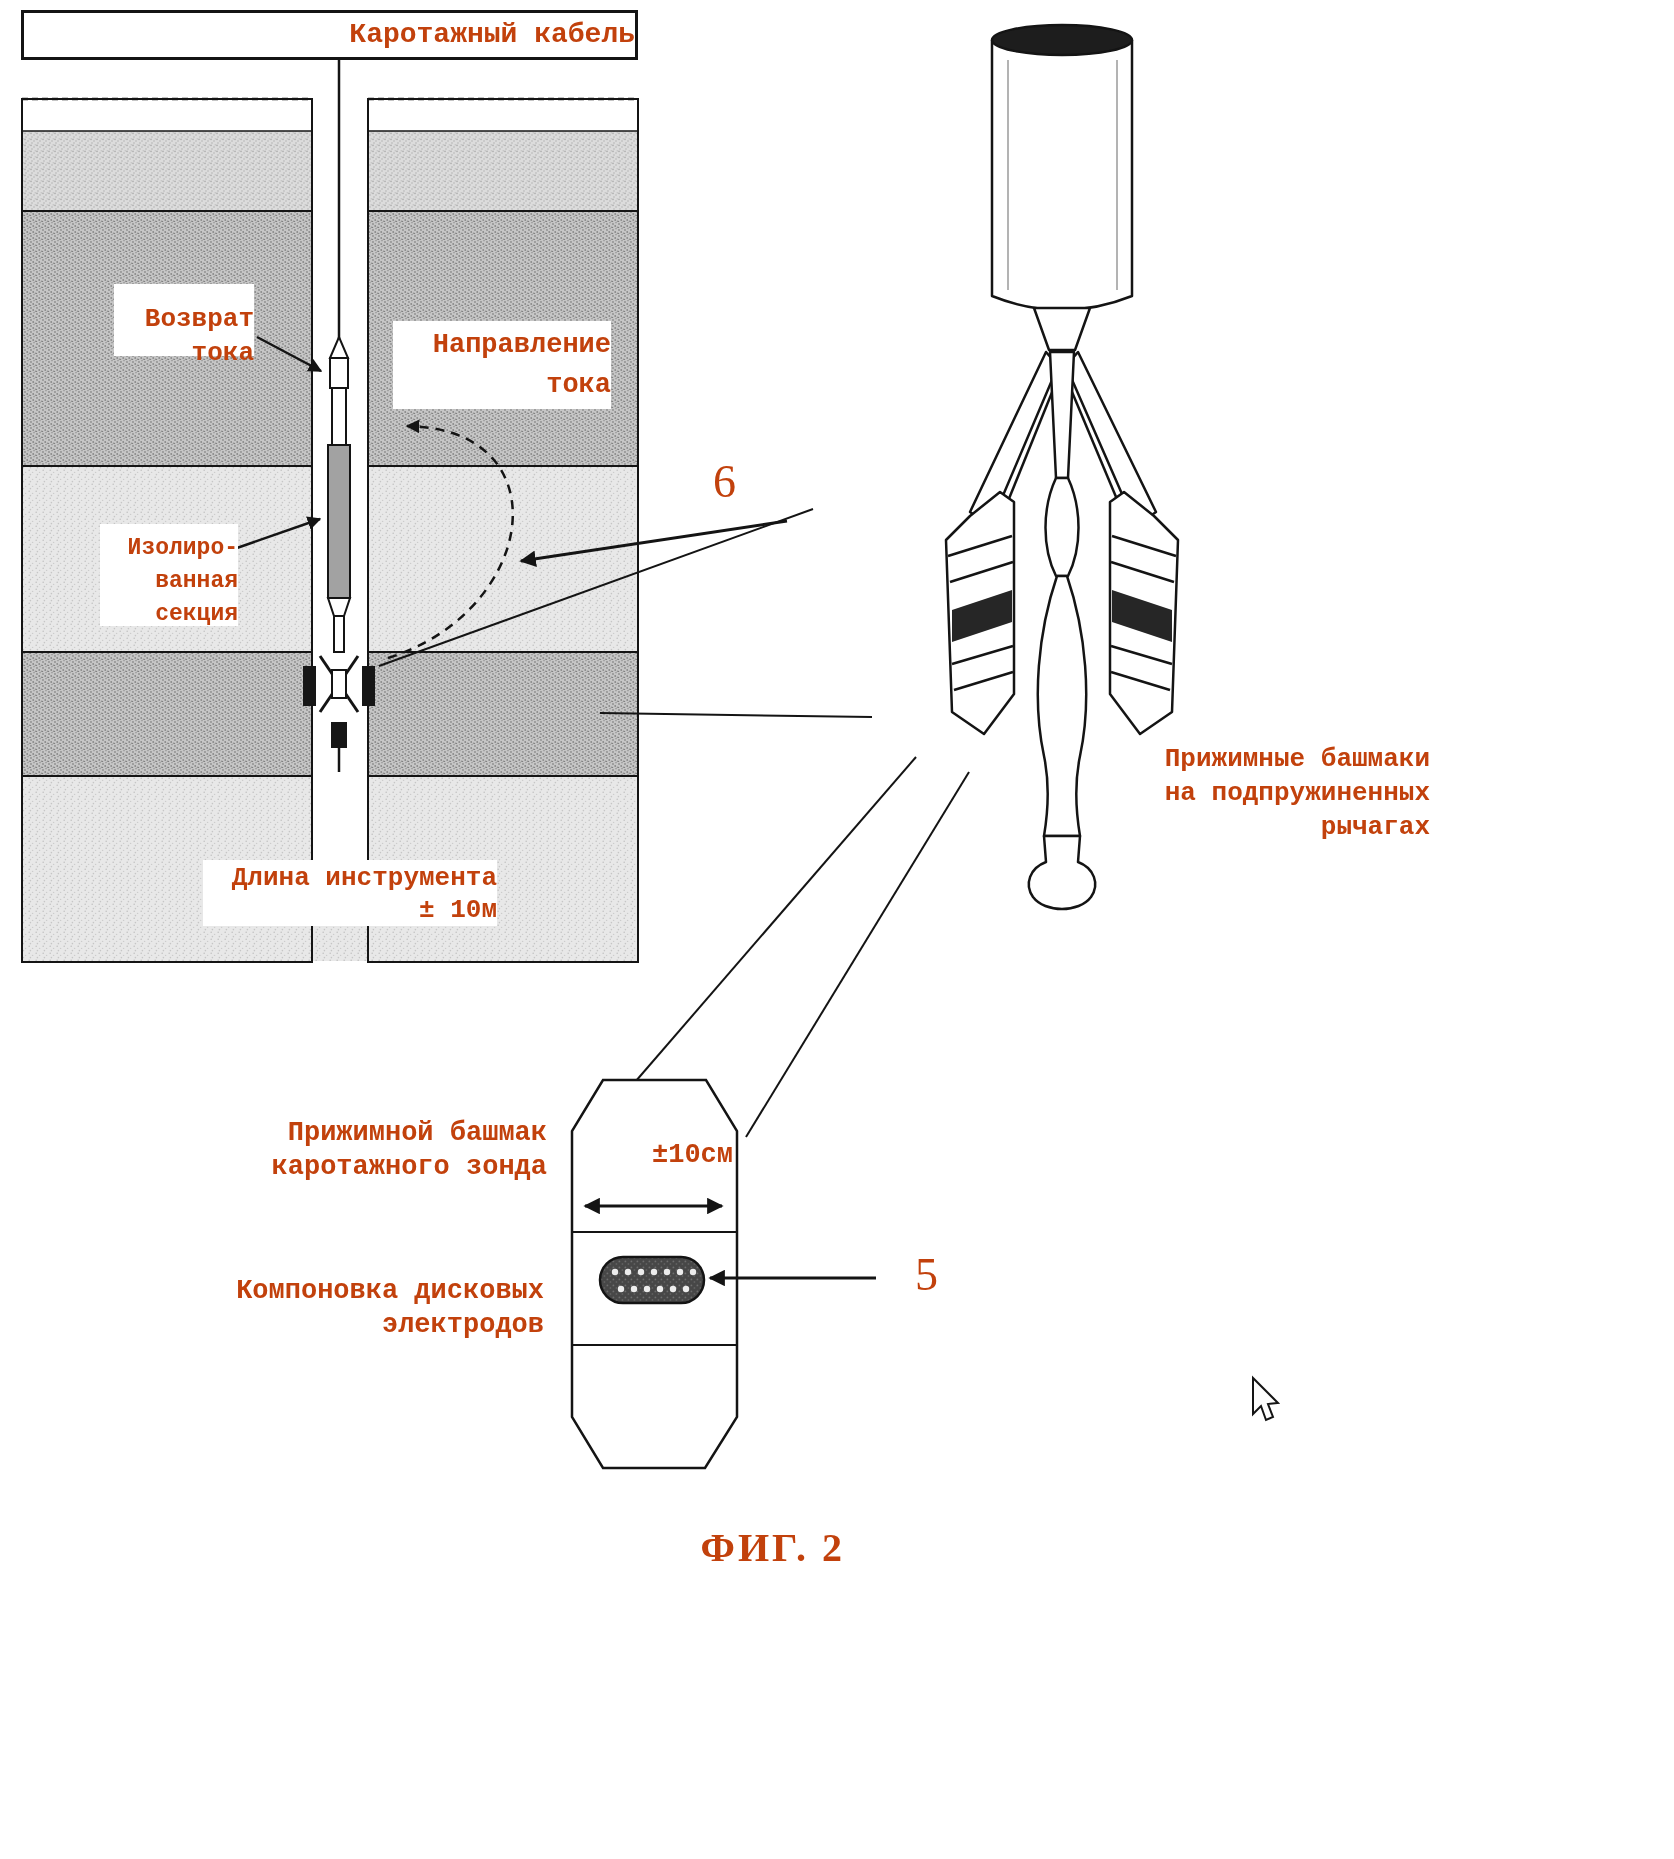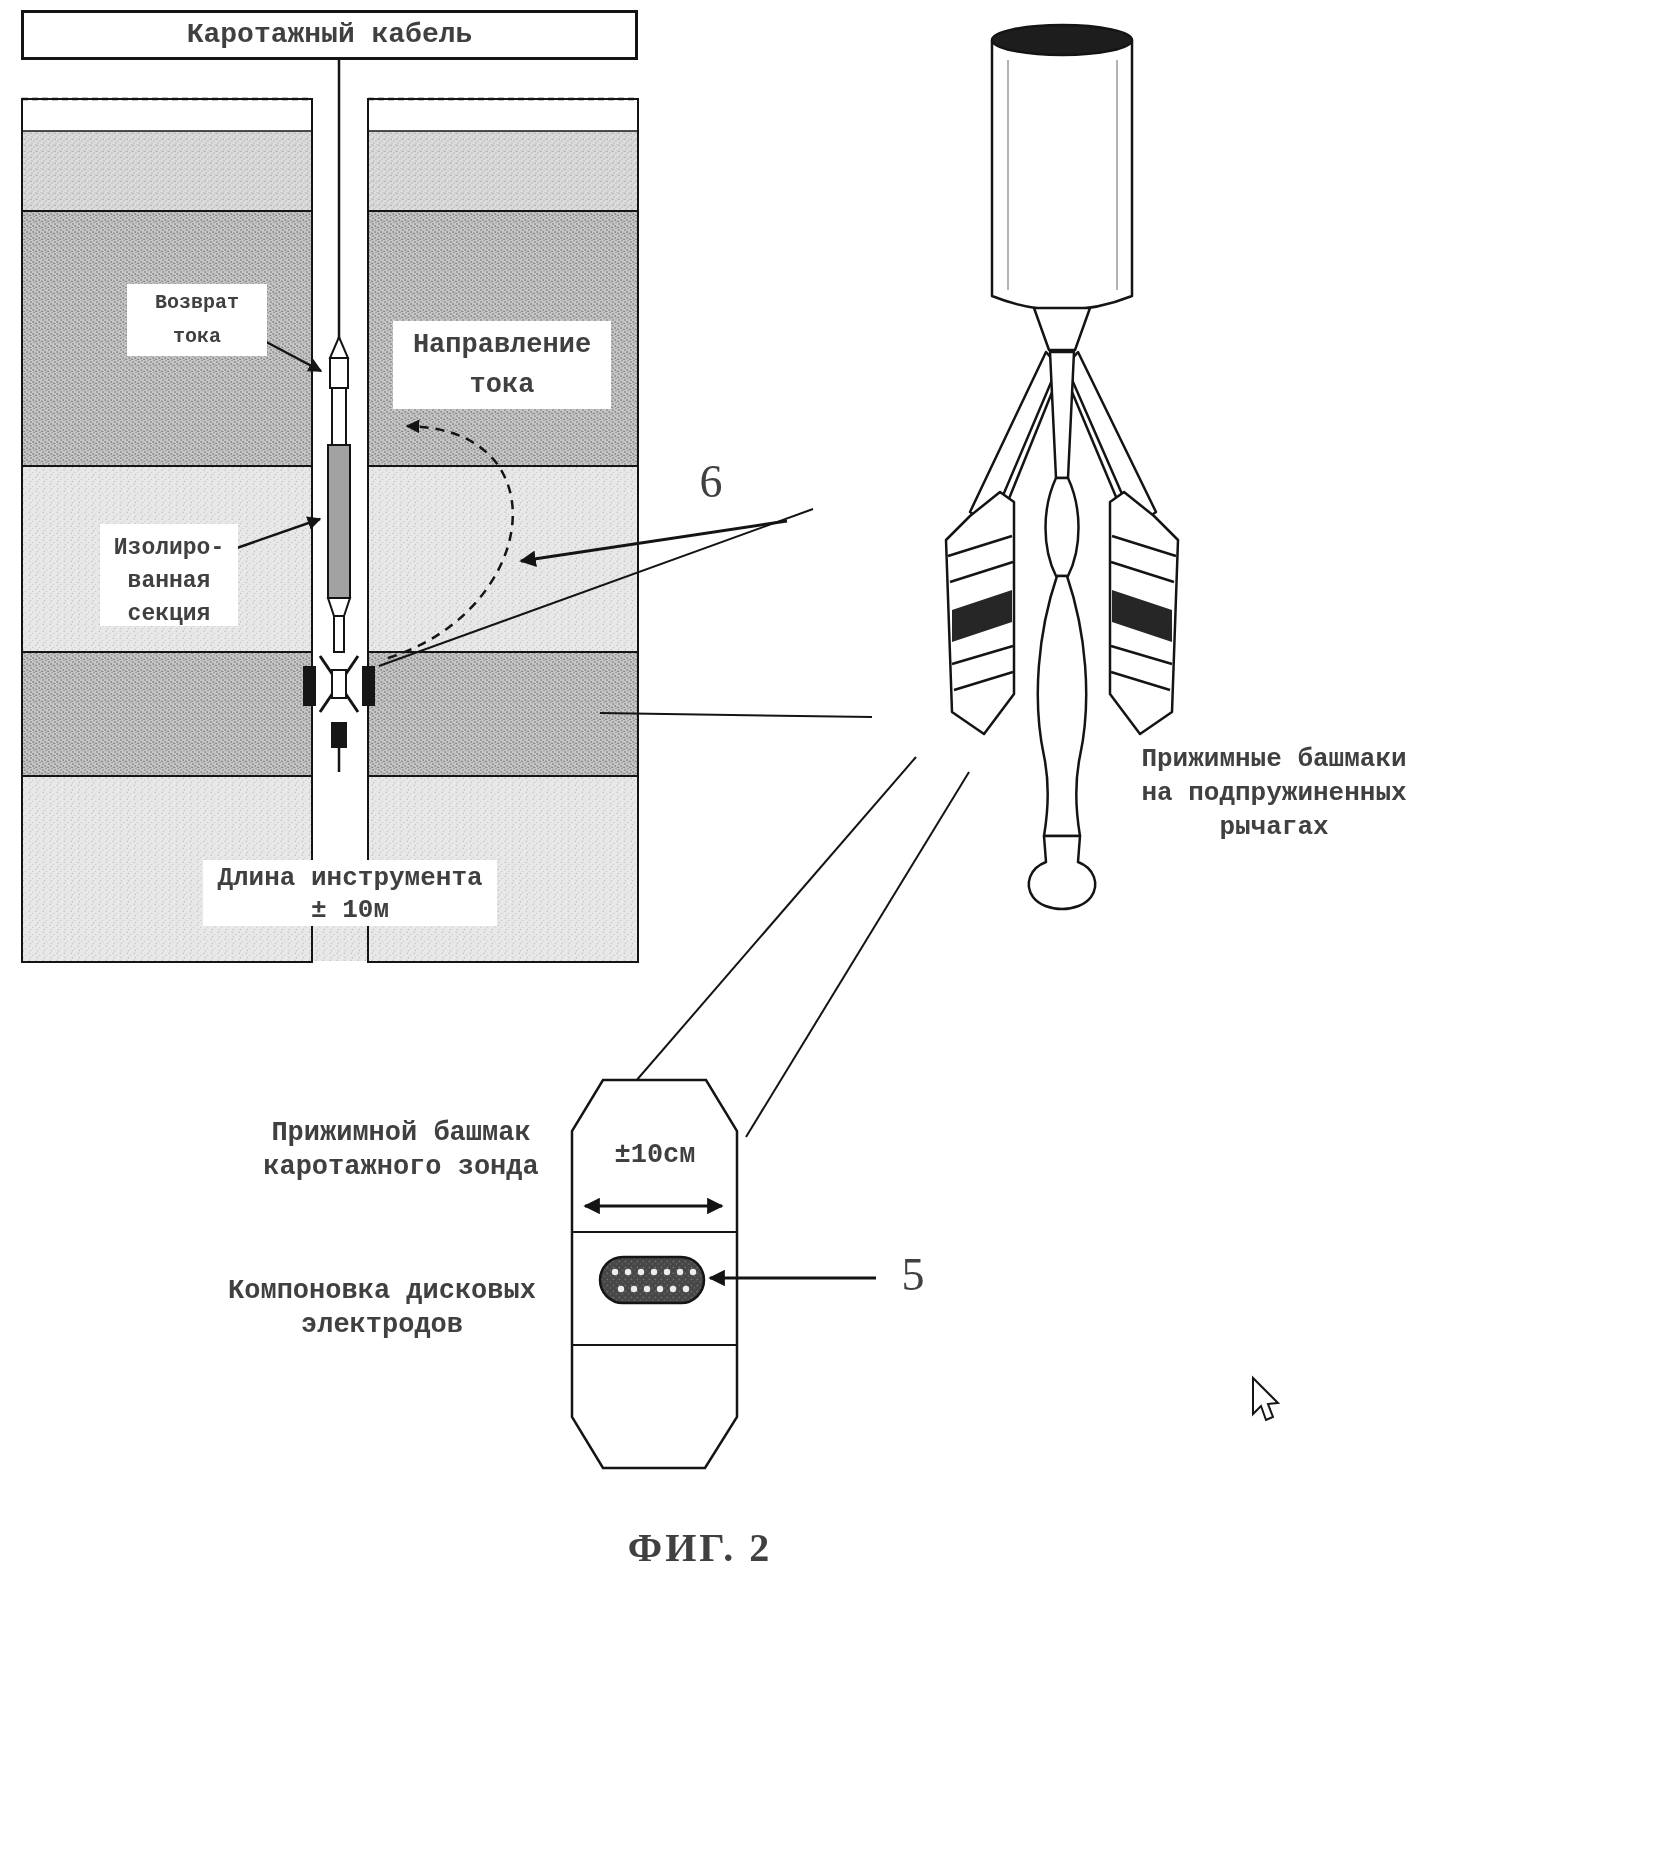--- a/index.html
+++ b/index.html
@@ -8,24 +8,24 @@
     width:1674px;height:1859px;
     background:#ffffff;
     overflow:hidden;
     font-family:"Liberation Mono","DejaVu Sans Mono",monospace;
     color:#141414;
   }
   svg.art{position:absolute;left:0;top:0;z-index:1;}
   .lbl{
     position:absolute;
     font-weight:bold;
-    text-align:center;
+    text-align:right;
     z-index:2;
     box-sizing:border-box;
-    color:#404040;
+    color:#c2410c;
   }
   .whitebg{background:#ffffff;}
   .serif{font-family:"Liberation Serif","DejaVu Serif",serif;}
   .title-box{
     border:3px solid #141414;
     font-size:28px;
     line-height:44px;
   }
   .callout{font-family:"Liberation Serif","DejaVu Serif",serif;font-weight:normal;font-size:46px;}
   .fig-caption{font-size:40px;font-weight:bold;letter-spacing:3px;}
@@ -189,21 +189,21 @@
 
     <g>
       <polygon points="1253,1378 1253,1414 1261,1406 1266,1420 1273,1417 1268,1404 1278,1403" fill="#fdfdfd" stroke="#141414" stroke-width="2"></polygon>
     </g>
   </svg>
 
   <div class="lbl whitebg title-box" style="left:21px;top:10px;width:617px;height:50px;">
     <span>Каротажный кабель</span>
   </div>
 
-  <div class="lbl whitebg" style="left:127px;top:284px;width:140px;height:72px;font-size:20px;line-height:34px;padding-top:2px;">
+  <div class="lbl whitebg" style="left:114px;top:284px;width:140px;height:72px;font-size:26px;line-height:34px;padding-top:18px;">
     <div>Возврат</div>
     <div>тока</div>
   </div>
 
   <div class="lbl whitebg" style="left:393px;top:321px;width:218px;height:88px;font-size:27px;line-height:40px;padding-top:4px;">
     <div>Направление</div>
     <div>тока</div>
   </div>
 
   <div class="lbl whitebg" style="left:100px;top:524px;width:138px;height:102px;font-size:23px;line-height:33px;padding-top:8px;">

